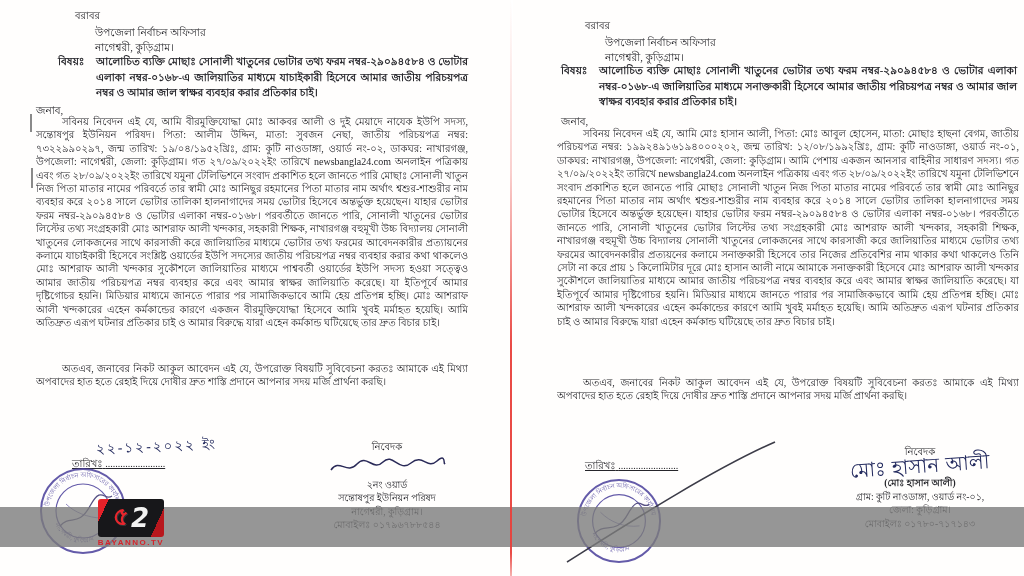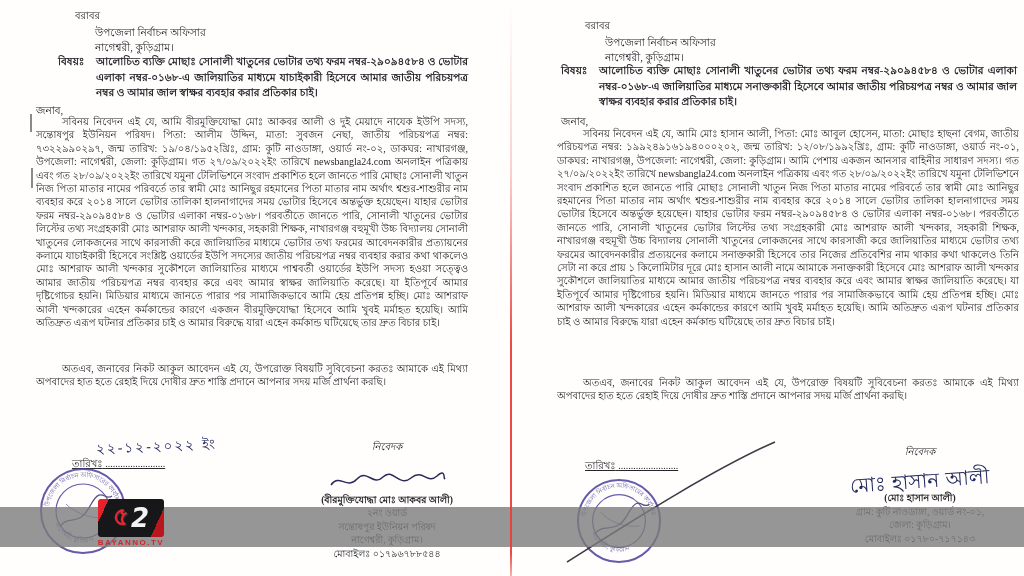--- a/index.html
+++ b/index.html
@@ -14,21 +14,21 @@
   .subj-row{display:flex;font-weight:bold;font-size:10.5px;line-height:15.5px;}
   .subj-label{flex:0 0 38px;}
   .subj-text{text-align:justify;}
   .salutation{font-size:10.5px;font-family:Liberation Serif, serif;}
   .body-text,.closing-text{font-size:10px;line-height:13.4px;text-align:justify;
     text-indent:26px;overflow:hidden;}
   .date-line{font-size:10px;text-decoration:underline;}
   .hand{font-family:"DejaVu Sans","Liberation Sans",sans-serif;color:#232a5e;}
   .date-hand{font-size:13.5px;letter-spacing:2px;transform:rotate(-2.5deg);white-space:nowrap;}
   .sig-block{text-align:center;font-size:9.5px;line-height:13.6px;}
-  .sig-head{font-size:10px;margin-bottom:16px;font-style:italic;}
+  .sig-head{font-size:10px;margin-bottom:1px;}
   .sig-name{font-weight:bold;}
   .sig-hand{font-size:20px;transform:rotate(-4deg);white-space:nowrap;display:inline-block;}
   .scrawl{display:block;margin:1px auto 2px;}
   .stamp{opacity:.85;}
   .band{position:absolute;left:0;top:507px;width:1024px;height:40px;
     background:rgba(124,124,124,0.8);}
   .divider{position:absolute;left:510px;top:0;width:2px;height:576px;
     background:linear-gradient(to bottom,rgba(232,65,60,0) 0%,rgba(232,65,60,.25) 30%,rgba(232,65,60,.95) 60%,rgba(232,65,60,.95) 96%,rgba(232,65,60,.4) 100%);}
   .logo{position:absolute;left:96px;top:499px;width:70px;text-align:center;}
   .logo-box{position:relative;width:66px;height:38px;margin:0 auto;
@@ -91,21 +91,20 @@
       <text font-size="6.5" fill="#4a3f9b"><textPath href="#arcLB" startOffset="14%">নাগেশ্বরী, কুড়িগ্রাম</textPath></text>
       <path d="M22,60 C32,48 40,62 52,40 S66,36 74,30" fill="none" stroke="#3a3370" stroke-width="1.3"></path>
       <path d="M28,38 C36,46 50,52 64,52" fill="none" stroke="#4a3f9b" stroke-width="1" opacity=".7"></path>
     </svg>
 
     <div class="abs sig-block" style="left:296px;top:440px;width:182px;">
       <div class="sig-head">নিবেদক</div>
       <svg class="scrawl" width="120" height="22" viewBox="0 0 120 22">
         <path d="M4,15 C12,3 20,20 30,9 S46,17 56,7 S72,18 84,8 S100,15 110,6 S116,12 118,8" fill="none" stroke="#2a2a58" stroke-width="1.5"></path>
       </svg>
-      <div class="sig-name">(বীরমুক্তিযোদ্ধা মোঃ আকবর আলী)</div>
       <div>২নং ওয়ার্ড</div>
       <div>সন্তোষপুর ইউনিয়ন পরিষদ</div>
       <div>নাগেশ্বরী, কুড়িগ্রাম।</div>
       <div>মোবাইলঃ ০১৭৯৬৭৮৮৫৪৪</div>
     </div>
   </div>
 
   <div class="page" id="page-right">
 
     <div class="abs" style="left:72px;top:18px;">

